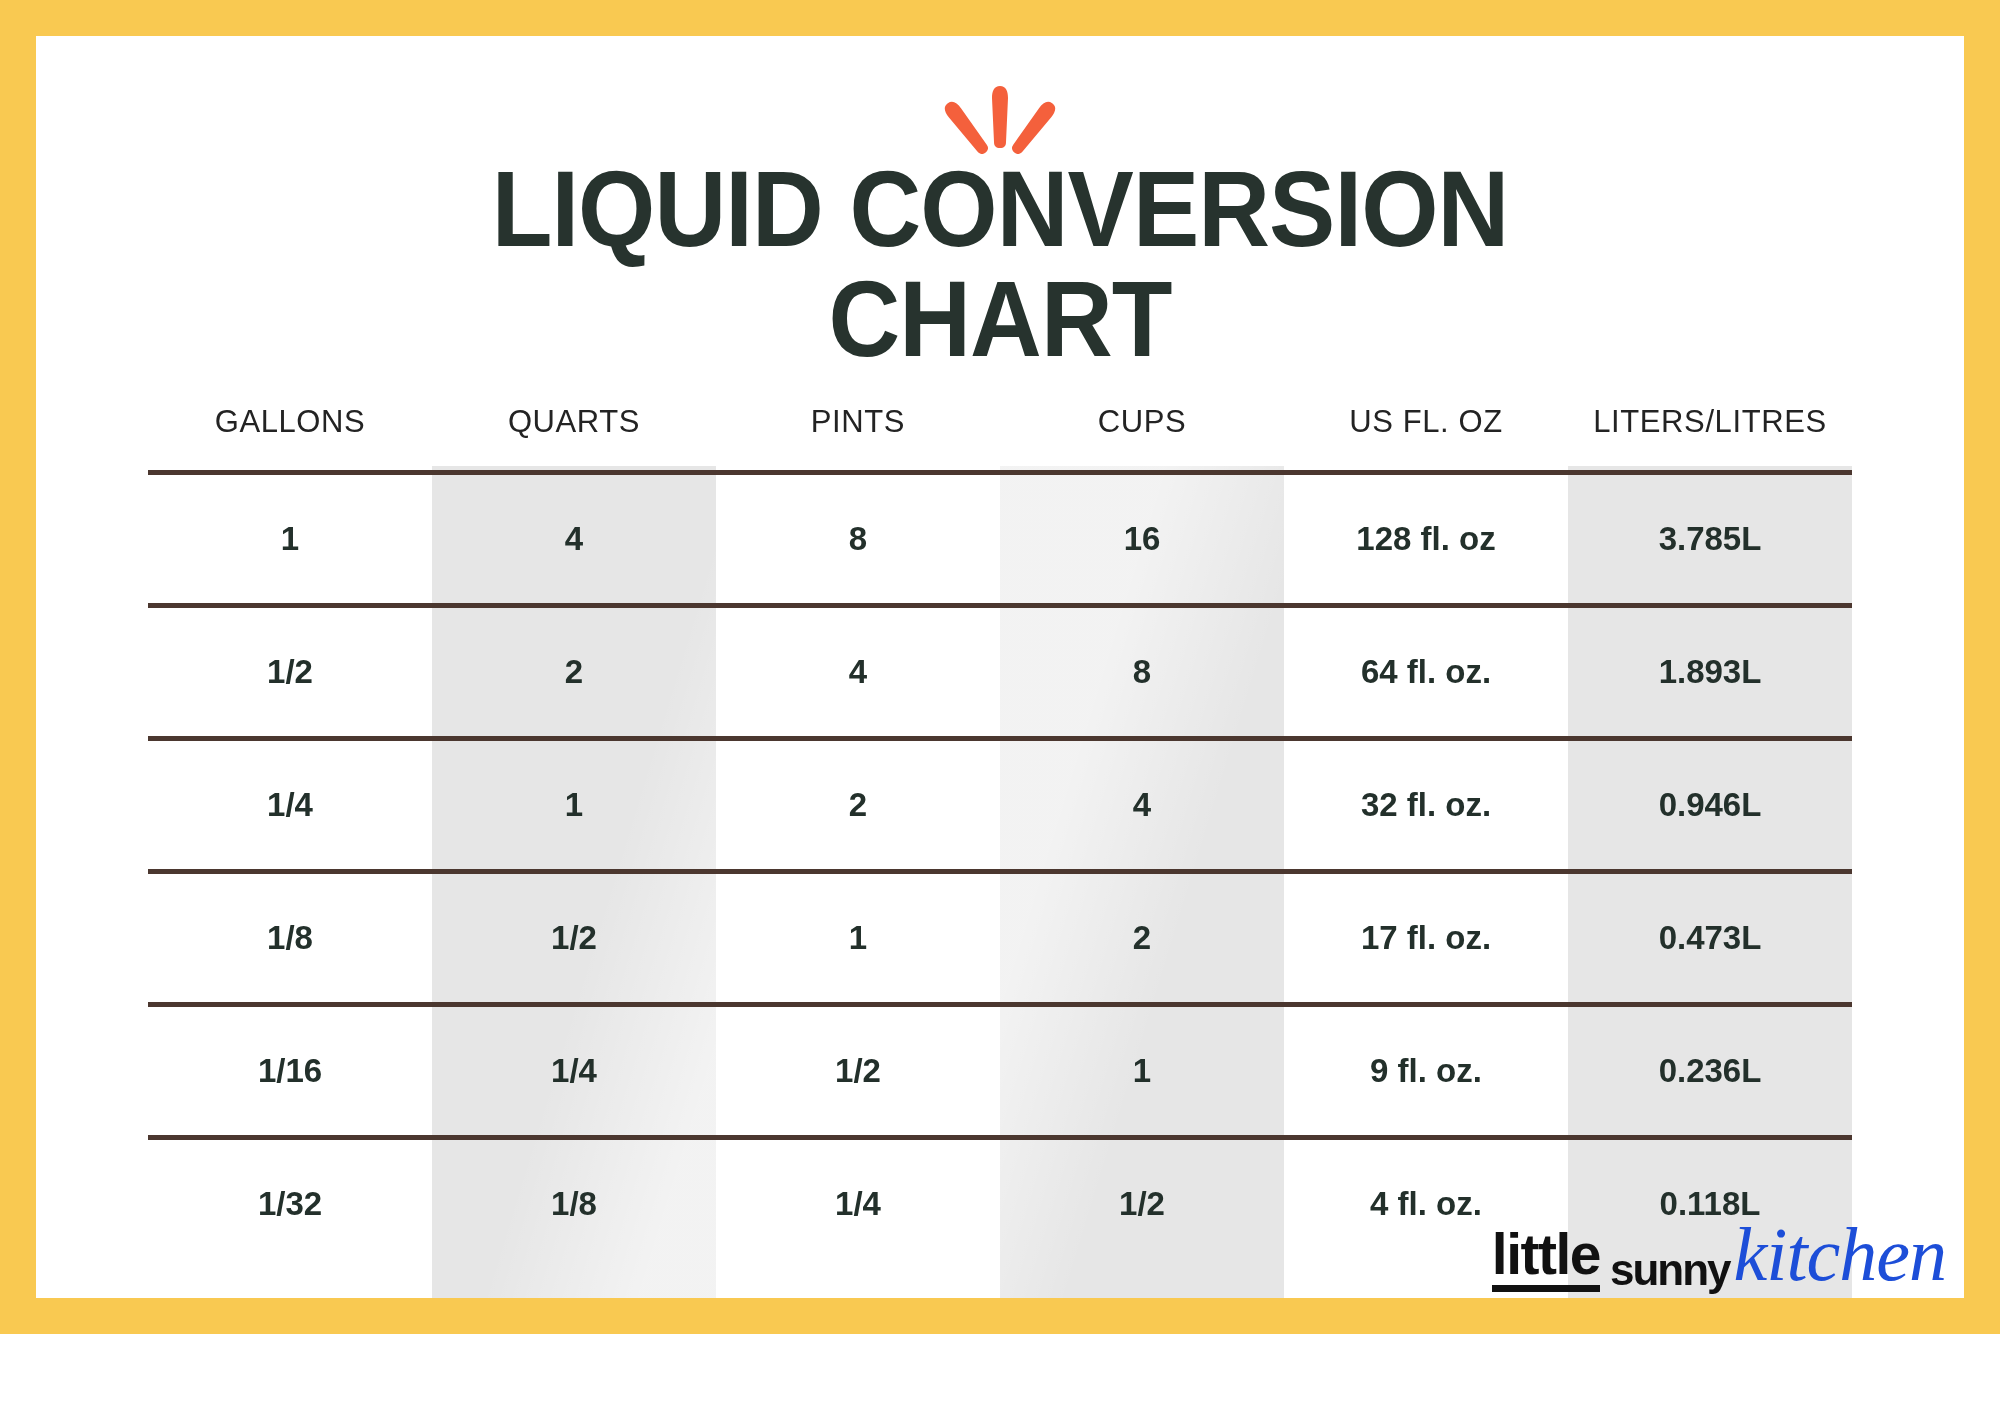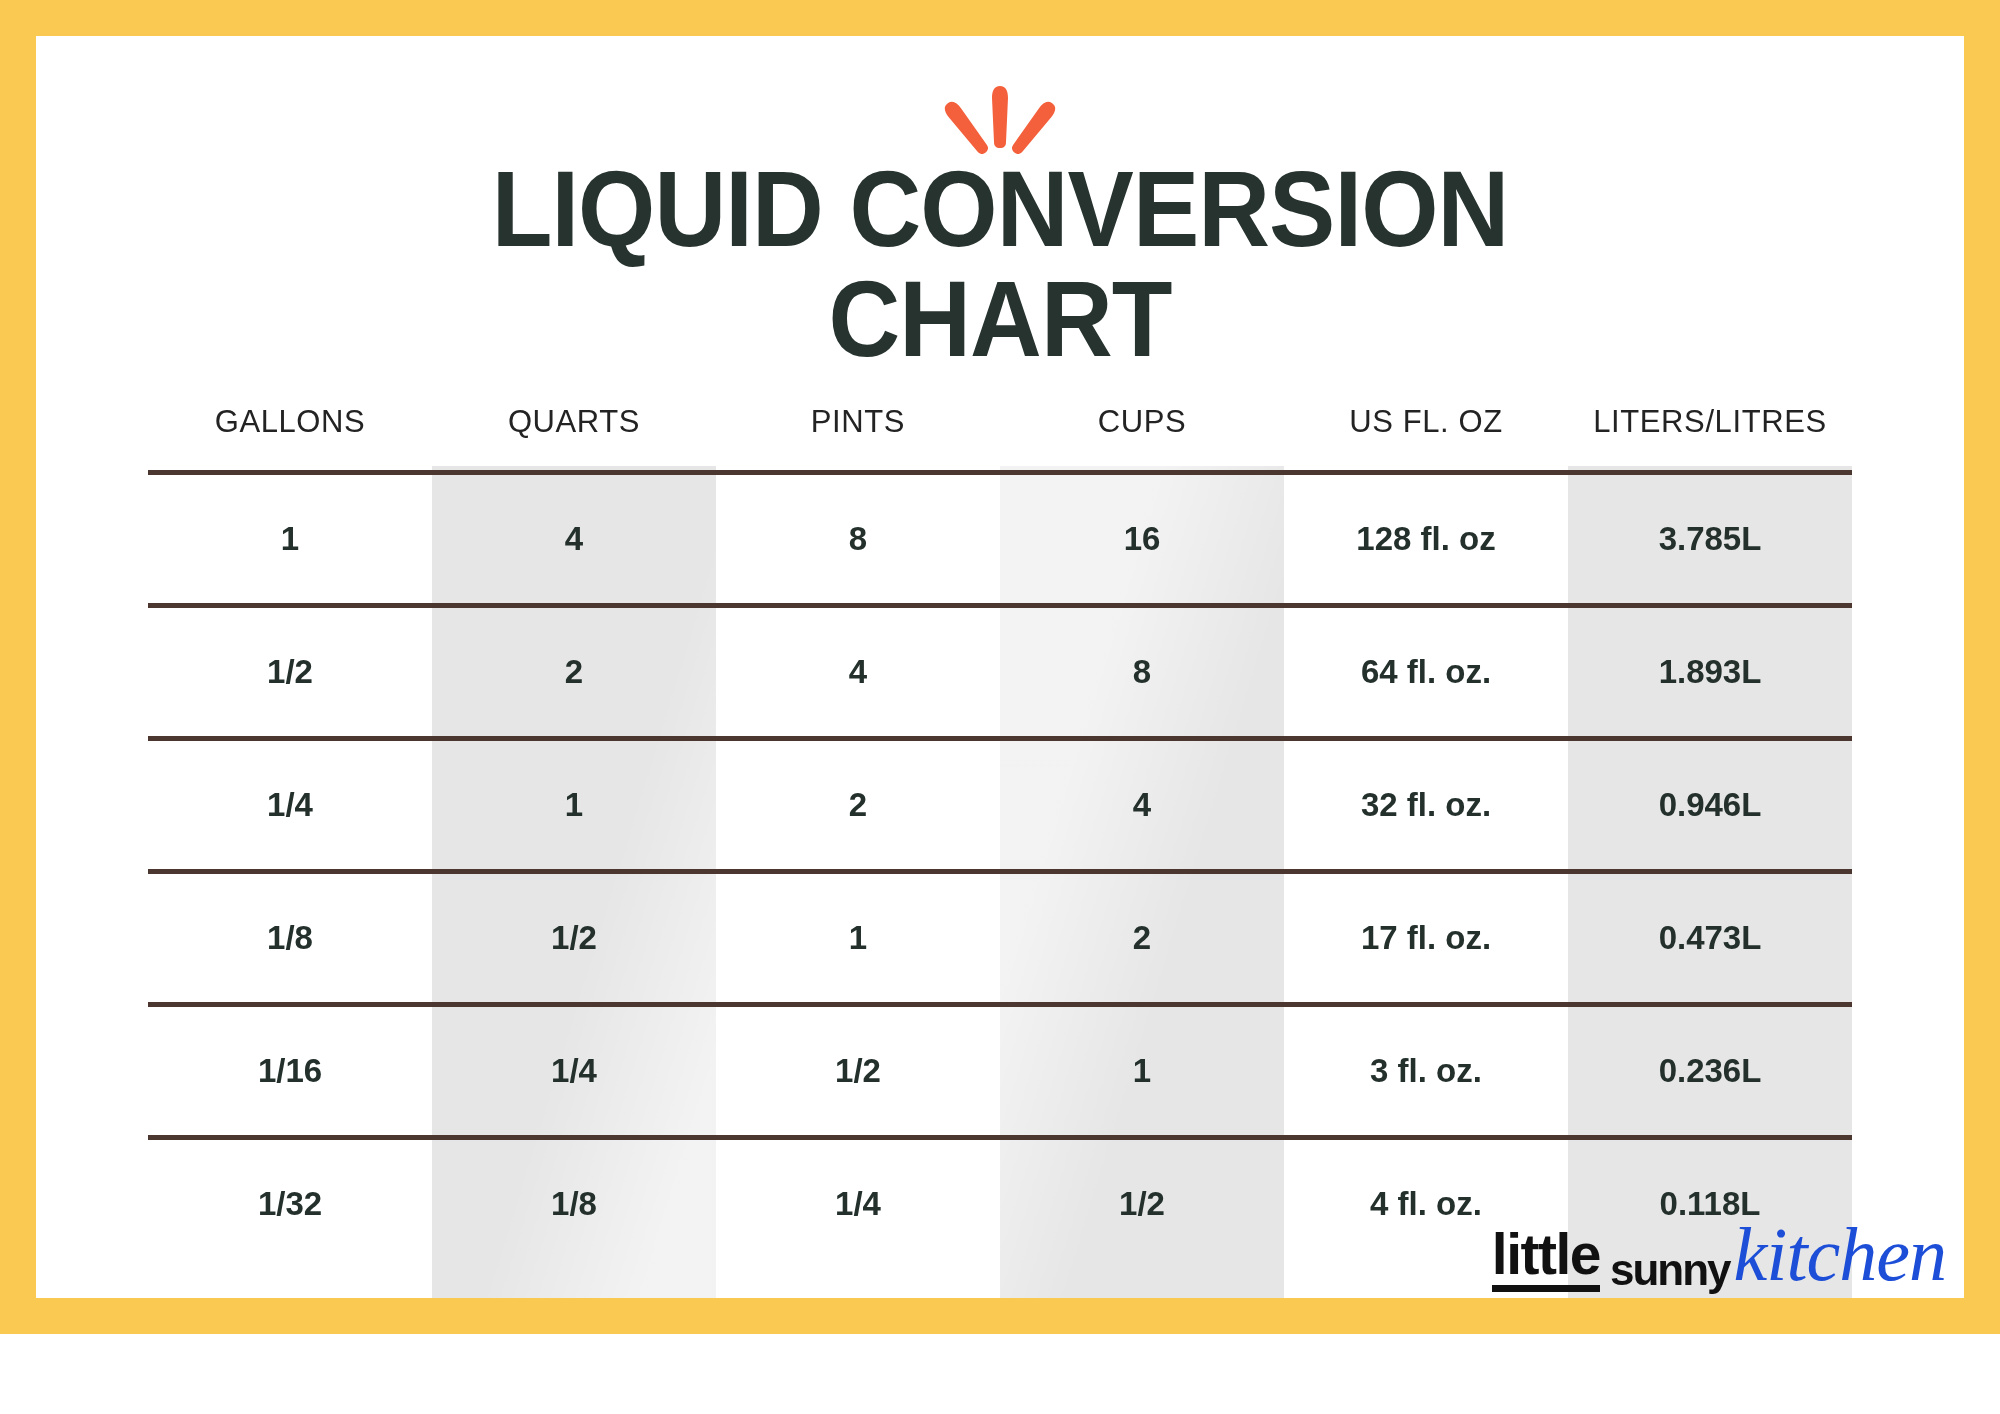--- a/index.html
+++ b/index.html
@@ -248,21 +248,21 @@
               <td>1</td>
               <td>2</td>
               <td>17 fl. oz.</td>
               <td>0.473L</td>
             </tr>
             <tr>
               <td>1/16</td>
               <td>1/4</td>
               <td>1/2</td>
               <td>1</td>
-              <td>3 fl. oz.</td>
+              <td>9 fl. oz.</td>
               <td>0.236L</td>
             </tr>
             <tr>
               <td>1/32</td>
               <td>1/8</td>
               <td>1/4</td>
               <td>1/2</td>
               <td>4 fl. oz.</td>
               <td>0.118L</td>
             </tr>

